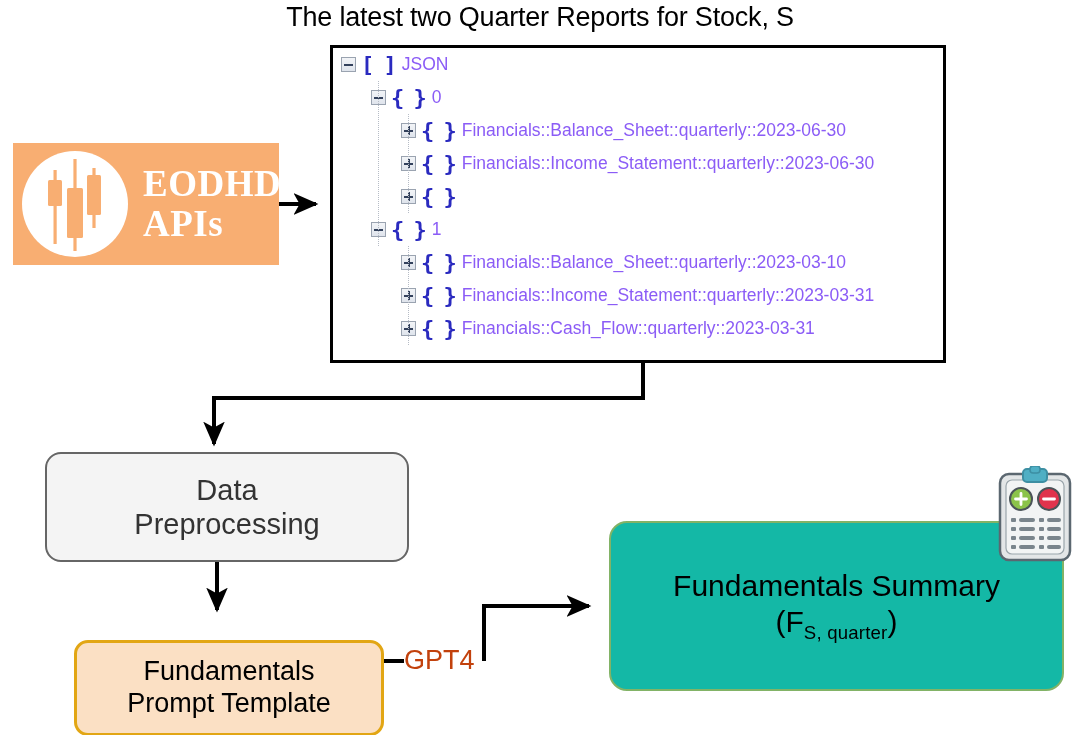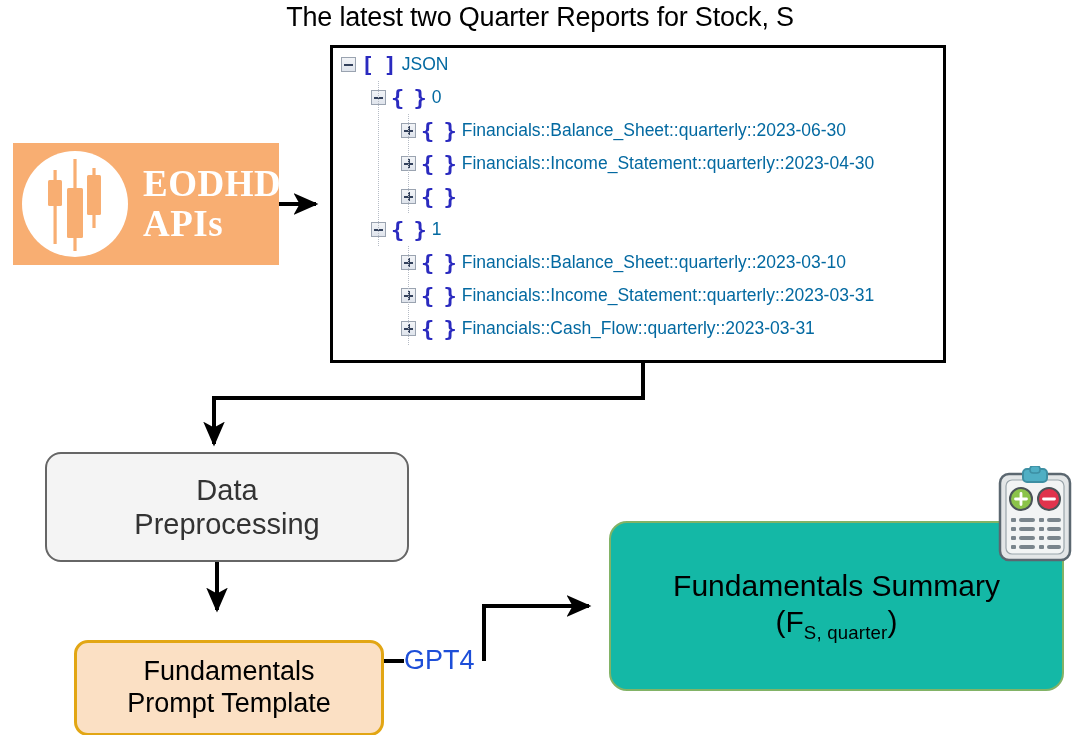--- a/index.html
+++ b/index.html
@@ -130,21 +130,21 @@
     font-family: "DejaVu Sans Mono", monospace;
     font-size: 22px;
     font-weight: bold;
     letter-spacing: -2px;
     margin-right: 7px;
     line-height: 1;
   }
   .node-label {
     flex: 0 0 auto;
     font-size: 17.5px;
-    color: #0369a1;
+    color: #8b5cf6;
   }
   .guide {
     position: absolute;
     border-left: 1px dotted #b6bcc6;
   }
 
   
   .pbox {
     position: absolute;
     box-sizing: border-box;
@@ -194,21 +194,21 @@
     vertical-align: sub;
     letter-spacing: 0.2px;
   }
 
   
   #gpt4-label {
     position: absolute;
     left: 404px;
     top: 645px;
     font-size: 27px;
-    color: #1d4ed8;
+    color: #c2410c;
     white-space: nowrap;
   }
 
   
   #clipboard-icon {
     position: absolute;
     left: 997px;
     top: 466px;
     width: 76px;
     height: 96px;
@@ -280,21 +280,21 @@
           <span class="node-label">0</span>
         </div>
         <div class="tree-row lvl2">
           <span class="toggle plus"></span>
           <span class="bracket">{ }</span>
           <span class="node-label">Financials::Balance_Sheet::quarterly::2023-06-30</span>
         </div>
         <div class="tree-row lvl2">
           <span class="toggle plus"></span>
           <span class="bracket">{ }</span>
-          <span class="node-label">Financials::Income_Statement::quarterly::2023-04-30</span>
+          <span class="node-label">Financials::Income_Statement::quarterly::2023-06-30</span>
         </div>
         <div class="tree-row lvl2">
           <span class="toggle plus"></span>
           <span class="bracket">{ }</span>
         </div>
         <div class="tree-row lvl1">
           <span class="toggle"></span>
           <span class="bracket">{ }</span>
           <span class="node-label">1</span>
         </div>

